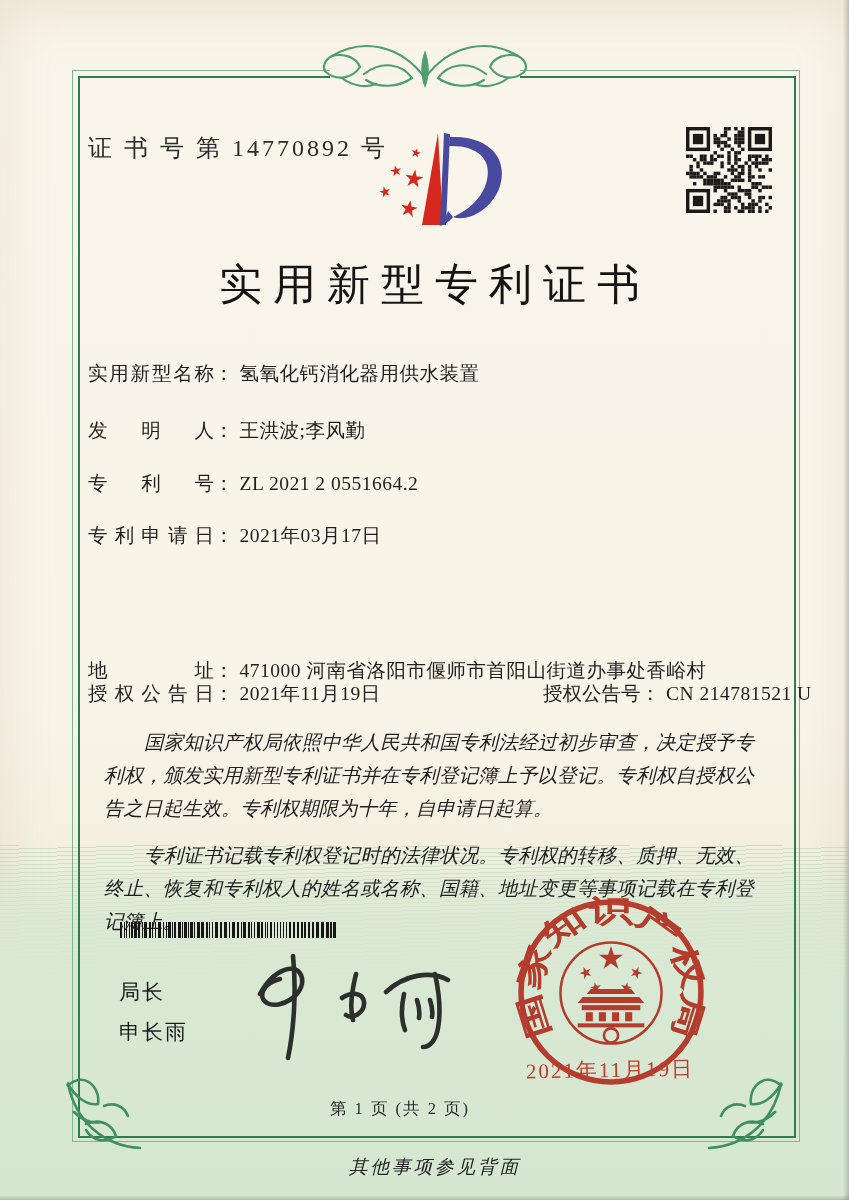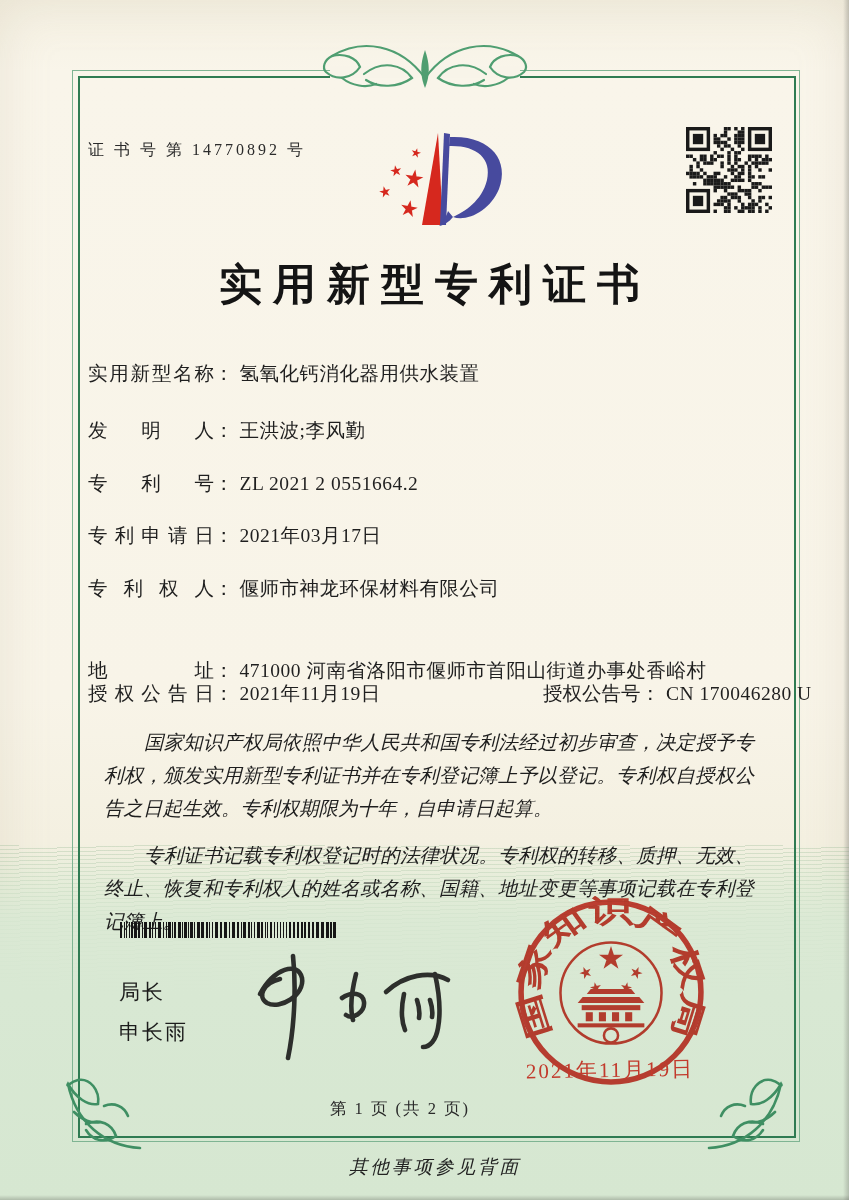--- a/index.html
+++ b/index.html
@@ -17,25 +17,25 @@
   }
   .edge-right{position:absolute;right:0;top:0;bottom:0;width:6px;z-index:9;
     background:linear-gradient(90deg,rgba(0,0,0,0),rgba(110,110,105,.35));}
   .edge-bottom{position:absolute;left:0;bottom:0;width:100%;height:5px;z-index:9;
     background:linear-gradient(180deg,rgba(0,0,0,0),rgba(100,105,95,.35));}
   .frame-outer{position:absolute;left:72px;top:70px;width:726px;height:1070px;
     border:1.5px solid #7fb493;z-index:1;}
   .frame-inner{position:absolute;left:78px;top:76px;width:714px;height:1058px;
     border:2px solid #2f7b52;z-index:1;}
   .flourish{position:absolute;z-index:2;}
-  .cert-no{position:absolute;left:88px;top:140px;font-size:16px;letter-spacing:3px;color:#2b2b2b;z-index:3;}
+  .cert-no{position:absolute;left:88px;top:132px;font-size:24px;letter-spacing:3px;color:#2b2b2b;z-index:3;}
   .logo{position:absolute;left:332px;top:120px;z-index:3;}
   .qr{position:absolute;left:686px;top:127px;z-index:3;}
   .title{position:absolute;left:72px;top:256px;width:726px;text-align:center;
-    font-size:43px;font-weight:bold;letter-spacing:11px;color:#141414;z-index:3;}
+    font-size:43px;font-weight:normal;letter-spacing:11px;color:#141414;z-index:3;}
   .frow{position:absolute;left:88px;width:690px;font-size:19.5px;color:#1f1f1f;z-index:3;white-space:nowrap;}
   .flabel{display:inline-block;width:126px;text-align:justify;text-align-last:justify;vertical-align:bottom;}
   .fcolon{display:inline-block;margin-right:6px;}
   .fval{letter-spacing:.5px;}
   .grant-no{position:absolute;left:455px;top:0;}
   .gl{display:inline-block;}
   .paras{position:absolute;left:90px;top:712px;width:678px;z-index:3;
     font-style:italic;font-size:19.5px;line-height:33px;text-align:justify;color:#1e1e1e;}
   .paras p{margin:14px;text-indent:40px;}
   .barcode{position:absolute;left:120px;top:922px;z-index:3;}
@@ -341,31 +341,28 @@
   </div>
   <div class="frow" style="top:360px;">
     <span class="flabel">实用新型名称</span><span class="fcolon">：</span><span class="fval">氢氧化钙消化器用供水装置</span>
   </div>
   <div class="frow" style="top:470px;">
     <span class="flabel">专利号</span><span class="fcolon">：</span><span class="fval">ZL 2021 2 0551664.2</span>
   </div>
   <div class="frow" style="top:522px;">
     <span class="flabel">专利申请日</span><span class="fcolon">：</span><span class="fval">2021年03月17日</span>
   </div>
-  <div class="frow" style="top:575px;">
-    <span class="flabel">专利权人</span><span class="fcolon">：</span><span class="fval">偃师市神龙环保材料有限公司</span>
-  </div>
   <div class="frow" style="top:657px;">
     <span class="flabel">地址</span><span class="fcolon">：</span><span class="fval">471000 河南省洛阳市偃师市首阳山街道办事处香峪村</span>
   </div>
 
   <div class="frow" style="top:680px;">
     <span class="flabel">授权公告日</span><span class="fcolon">：</span><span class="fval">2021年11月19日</span>
     <span class="grant-no">
-      <span class="gl">授权公告号</span><span class="fcolon">：</span><span class="fval">CN 170046280 U</span>
+      <span class="gl">授权公告号</span><span class="fcolon">：</span><span class="fval">CN 214781521 U</span>
     </span>
   </div>
 
   <div class="paras">
     <p>国家知识产权局依照中华人民共和国专利法经过初步审查，决定授予专利权，颁发实用新型专利证书并在专利登记簿上予以登记。专利权自授权公告之日起生效。专利权期限为十年，自申请日起算。</p>
     <p>专利证书记载专利权登记时的法律状况。专利权的转移、质押、无效、终止、恢复和专利权人的姓名或名称、国籍、地址变更等事项记载在专利登记簿上。</p>
   </div>
 
   <svg class="barcode" id="barcode-svg" width="216" height="16" viewBox="0 0 216 16">
       <rect x="0" y="0" width="2" height="16" fill="#161616"></rect>

